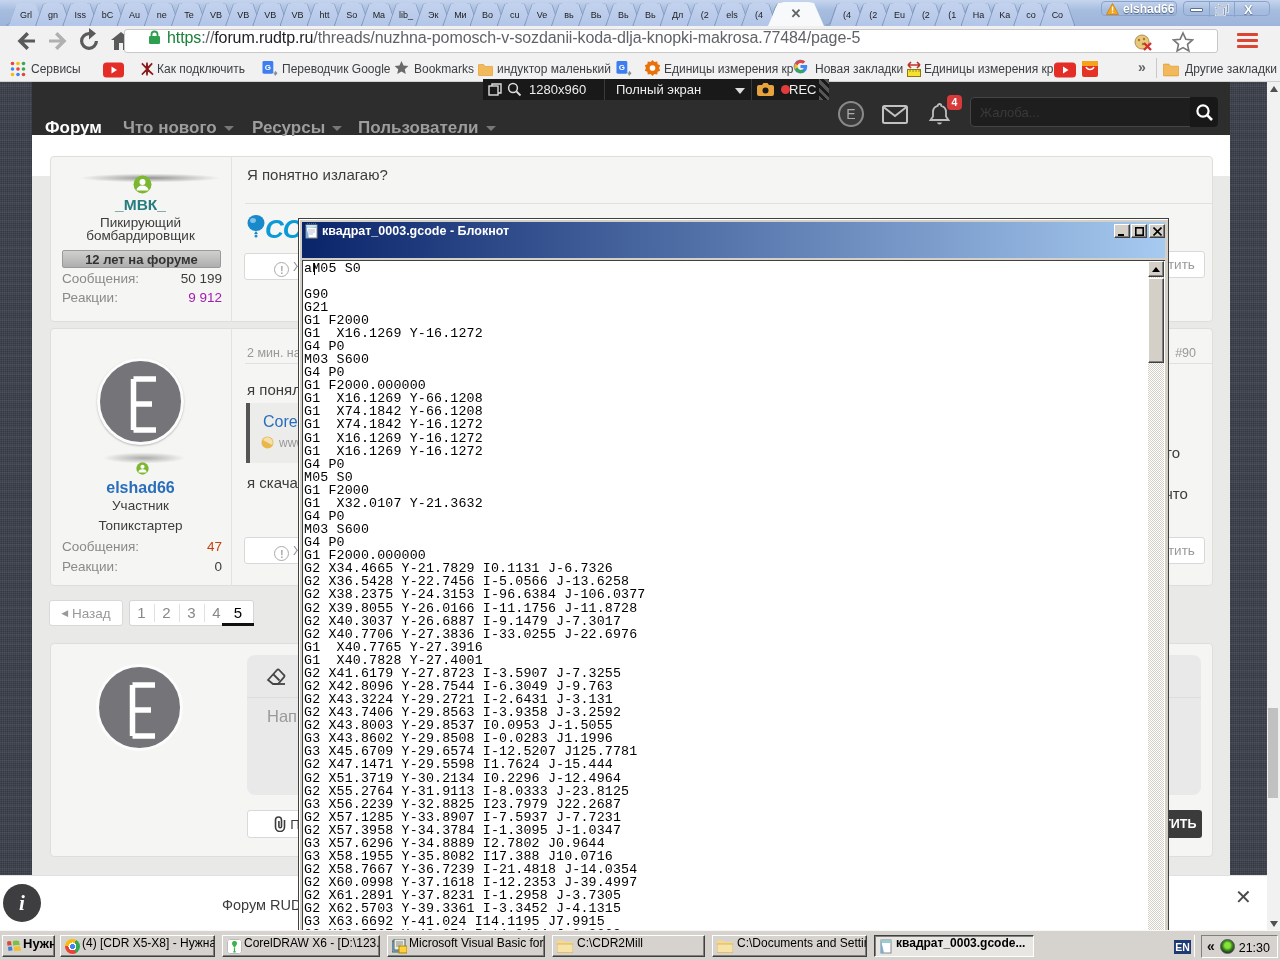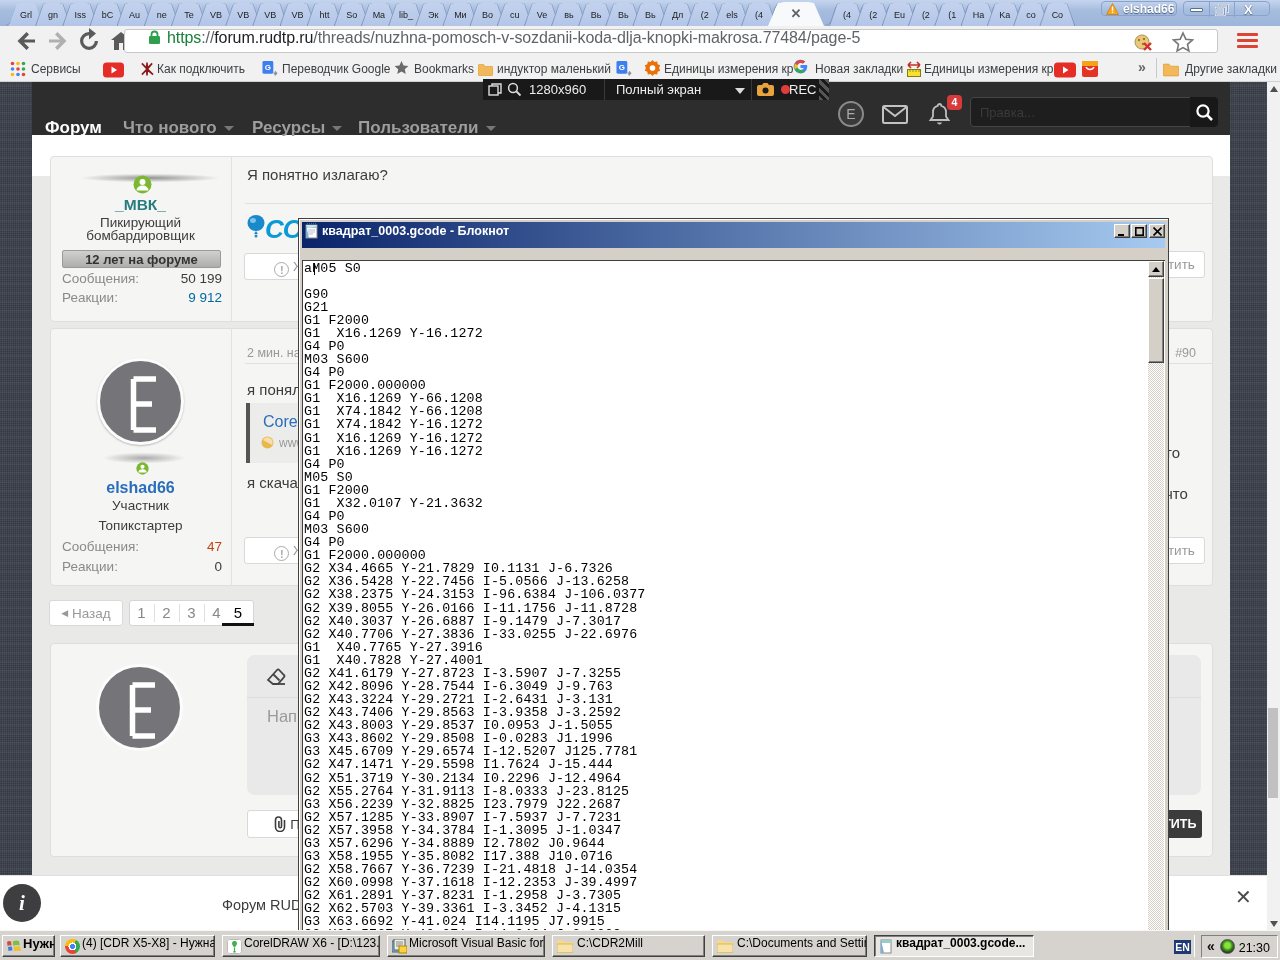--- a/index.html
+++ b/index.html
@@ -61,21 +61,21 @@
 .iico { display:inline-block; width:15px; height:15px; border:1.5px solid #aaa; border-radius:50%; color:#aaa; font-size:11px; line-height:14px; font-weight:bold; vertical-align:-3px; }
 .pgn { top:424px; width:25px; height:26px; text-align:center; line-height:26px; font-size:15px; color:#888; }
 
 
 #capturebar { position:absolute; top:79px; left:483px; width:346px; height:21px; background:#191919; color:#eee; font-size:13px; z-index:40; }
 
 
 #notepad { position:absolute; top:218px; left:298px; width:871px; height:742px;
   background:#d4d0c8; border:1px solid #404040; border-right-color:#404040;
   box-shadow:inset 1px 1px 0 #fff; z-index:30; }
-#nptitle { position:absolute; top:3px; left:3px; right:3px; height:26px;
+#nptitle { position:absolute; top:3px; left:3px; right:3px; height:36px;
   background:linear-gradient(90deg,#0a246a,#a6caf0); color:#fff; font-weight:bold; font-size:12.5px; }
 #npmenu { position:absolute; top:21px; left:3px; right:3px; height:20px; background:#d4d0c8;
   font-size:11.7px; color:#000; }
 #nptext { position:absolute; top:41px; left:3px; right:3px; bottom:0; background:#fff;
   border-top:1px solid #404040; border-left:1px solid #404040; overflow:hidden; }
 #npscroll { position:absolute; top:42px; right:4px; width:16px; bottom:0; }
 pre.gcode { font-family:"Liberation Mono", monospace; font-size:13.3px; line-height:13.08px;
   color:#000; padding:0.5px 0 0 1px; letter-spacing:0.15px; }
 .npbtn { position:absolute; top:2px; width:16px; height:14px; background:#d4d0c8;
   border-top:1px solid #fff; border-left:1px solid #fff; border-right:1px solid #404040; border-bottom:1px solid #404040;
@@ -396,21 +396,21 @@
         <svg style="position:absolute;left:850px;top:23px" width="26" height="19" viewBox="0 0 26 19">
           <rect x="1" y="1" width="24" height="17" rx="1.5" fill="none" stroke="#c2c2c2" stroke-width="2"></rect>
           <path d="M1.5 2 L13 11 L24.5 2" fill="none" stroke="#c2c2c2" stroke-width="2"></path>
         </svg>
         <svg style="position:absolute;left:895px;top:20px" width="25" height="25" viewBox="0 0 25 25">
           <path d="M12.5 2 a1.8 1.8 0 0 1 1.8 1.8 c3 0.8 4.7 3.2 4.7 6.2 v4.5 l2.5 3.5 H3.5 L6 14.5 V10 c0-3 1.7-5.4 4.7-6.2 A1.8 1.8 0 0 1 12.5 2 Z" fill="none" stroke="#bdbdbd" stroke-width="1.8"></path>
           <path d="M10 20.5 a2.6 2.6 0 0 0 5 0 Z" fill="#bdbdbd"></path>
         </svg>
         <div style="position:absolute;left:915px;top:13px;min-width:15px;height:15px;background:#d73a3a;border-radius:4px;color:#fff;font-size:10.5px;font-weight:bold;text-align:center;line-height:15px;padding:0 2px">4</div>
         <div style="position:absolute;left:938px;top:15px;width:248px;height:30px;background:#1e1e1e;border:1px solid #454545;border-radius:4px"></div>
-        <div style="position:absolute;left:948px;top:23px;font-size:13px;color:#3a3a3a">Правка...</div>
+        <div style="position:absolute;left:948px;top:23px;font-size:13px;color:#3a3a3a">Жалоба...</div>
         <div style="position:absolute;left:1158px;top:15px;width:28px;height:30px;background:#181818;border-radius:0 4px 4px 0"></div>
         <svg style="position:absolute;left:1163px;top:21px" width="19" height="19" viewBox="0 0 19 19">
           <circle cx="8" cy="8" r="5.6" fill="none" stroke="#fff" stroke-width="2.2"></circle>
           <path d="M12.2 12.2 L17 17" stroke="#fff" stroke-width="2.6"></path>
         </svg>
       </div>
       <div id="posts" style="position:absolute;left:0;top:94px;width:1198px;height:757px;background:#e9e9e8;font-size:13px;color:#333;z-index:1">
         <div class="cell" style="top:-20px;height:166px"></div>
         <div class="cell" style="top:152px;height:258px"></div>
         <div class="cell" style="top:467px;height:214px"></div>
@@ -420,21 +420,21 @@
         <div class="abs" style="left:38px;top:-3px;width:160px;height:10px;background:radial-gradient(ellipse at center, rgba(0,0,0,0.4), rgba(0,0,0,0) 62%)"></div>
         <svg class="abs" style="left:101px;top:-1px" width="19" height="19" viewBox="0 0 19 19">
           <circle cx="9.5" cy="9.5" r="9" fill="#7cb82f"></circle>
           <circle cx="9.5" cy="7" r="3" fill="#fff"></circle>
           <path d="M3.5 15.5 a6 5 0 0 1 12 0 Z" fill="#fff"></path>
         </svg>
         <div class="abs" style="left:18px;top:20px;width:181px;text-align:center;color:#277c80;font-weight:bold;font-size:15.5px">_МВК_</div>
         <div class="abs" style="left:18px;top:41px;width:181px;text-align:center;font-size:13.5px;color:#3c3c3c;line-height:12.7px">Пикирующий<br>бомбардировщик</div>
         <div class="abs" style="left:30px;top:74px;width:159px;height:18px;background:linear-gradient(#d0d0cf,#aeaeae);border:1px solid #9a9a9a;border-radius:2px;font-size:13px;font-weight:bold;color:#333;text-align:center;line-height:17px">12 лет на форуме</div>
         <div class="abs" style="left:30px;top:95px;width:160px;font-size:13.5px;color:#8a8a8a">Сообщения: <span style="position:absolute;right:0;color:#3c3c3c">50 199</span></div>
-        <div class="abs" style="left:30px;top:114px;width:160px;font-size:13.5px;color:#8a8a8a">Реакции: <span style="position:absolute;right:0;color:#0369a1">9 912</span></div>
+        <div class="abs" style="left:30px;top:114px;width:160px;font-size:13.5px;color:#8a8a8a">Реакции: <span style="position:absolute;right:0;color:#a21caf">9 912</span></div>
 
         <div class="abs" style="left:215px;top:-10px;font-size:15px;color:#3c3c3c">Я понятно излагаю?</div>
         <div class="abs" style="left:213px;top:27px;width:968px;height:1px;background:#e0e0df"></div>
         <svg class="abs" style="left:214px;top:39px" width="22" height="24" viewBox="0 0 22 24">
           <ellipse cx="10" cy="8" rx="8.5" ry="8" fill="#1889cb"></ellipse>
           <ellipse cx="7" cy="5.5" rx="3" ry="2.5" fill="#7fc4e8"></ellipse>
           <path d="M10 16 l-2 3 h4 Z" fill="#1889cb"></path>
           <circle cx="10" cy="21" r="1.5" fill="#1889cb"></circle>
         </svg>
         <div class="abs" style="left:233px;top:38px;font-size:26px;font-weight:bold;font-style:italic;color:#0a9bd7;letter-spacing:-1px">CO</div>

